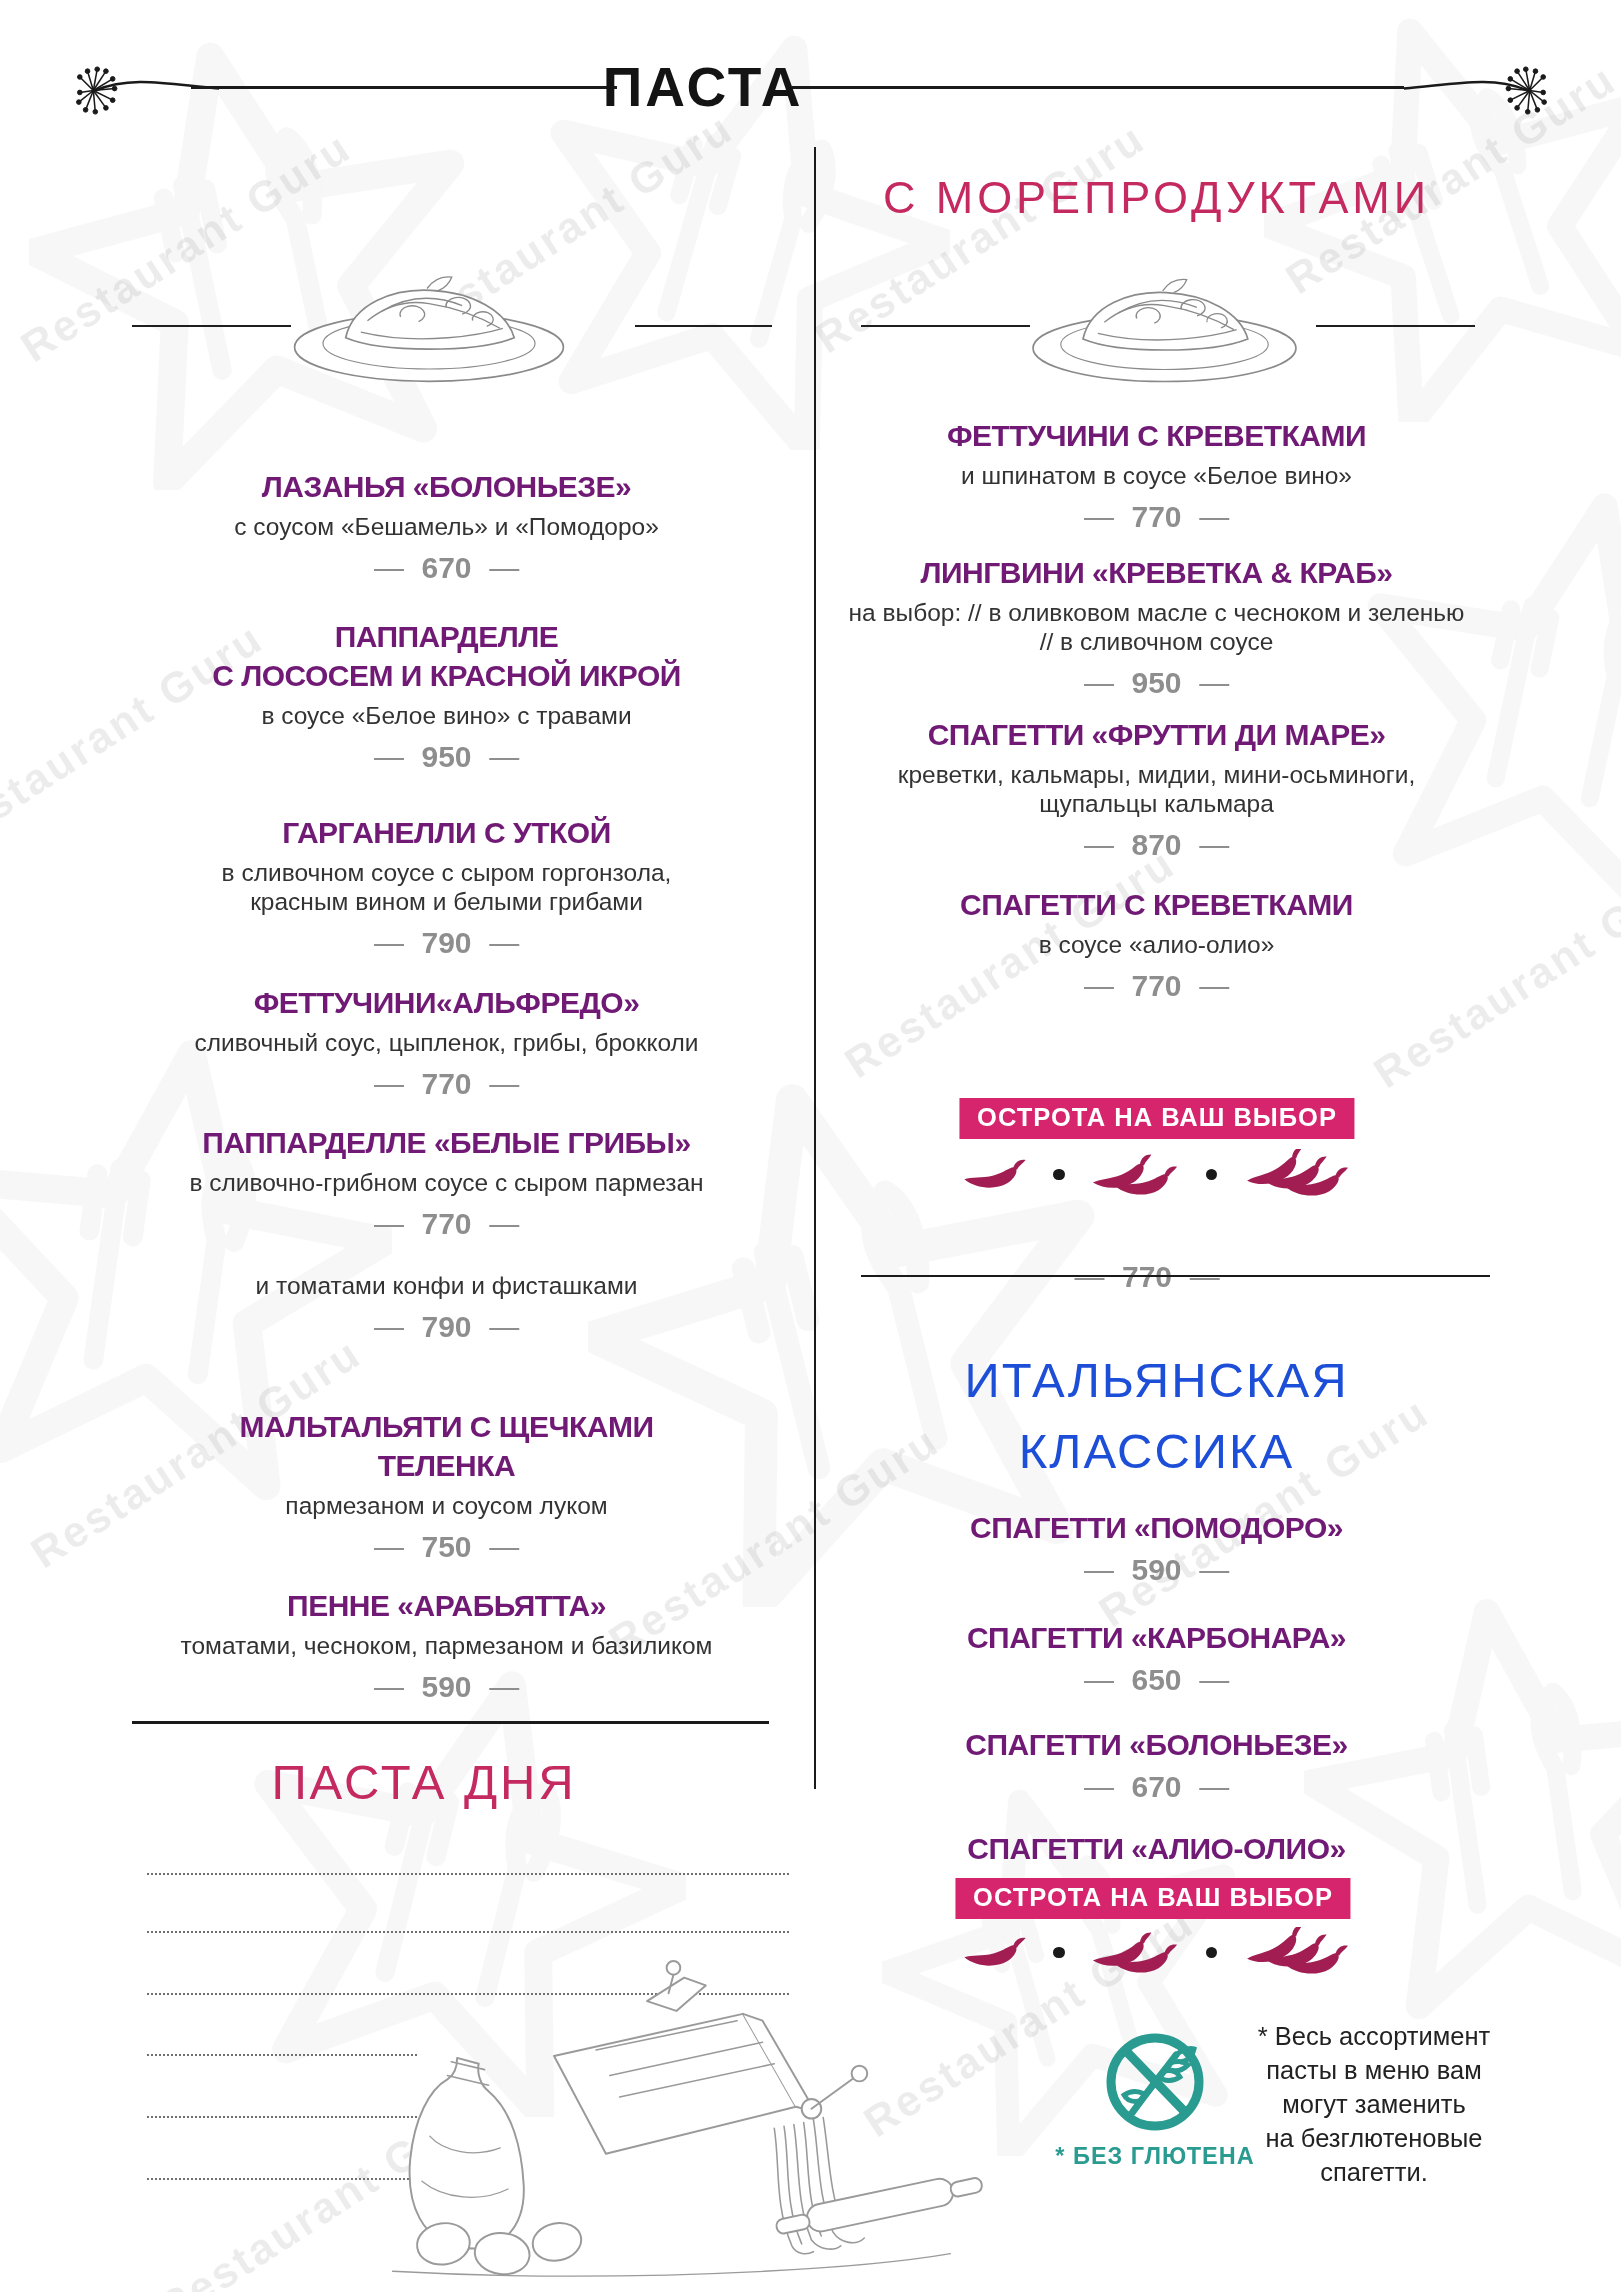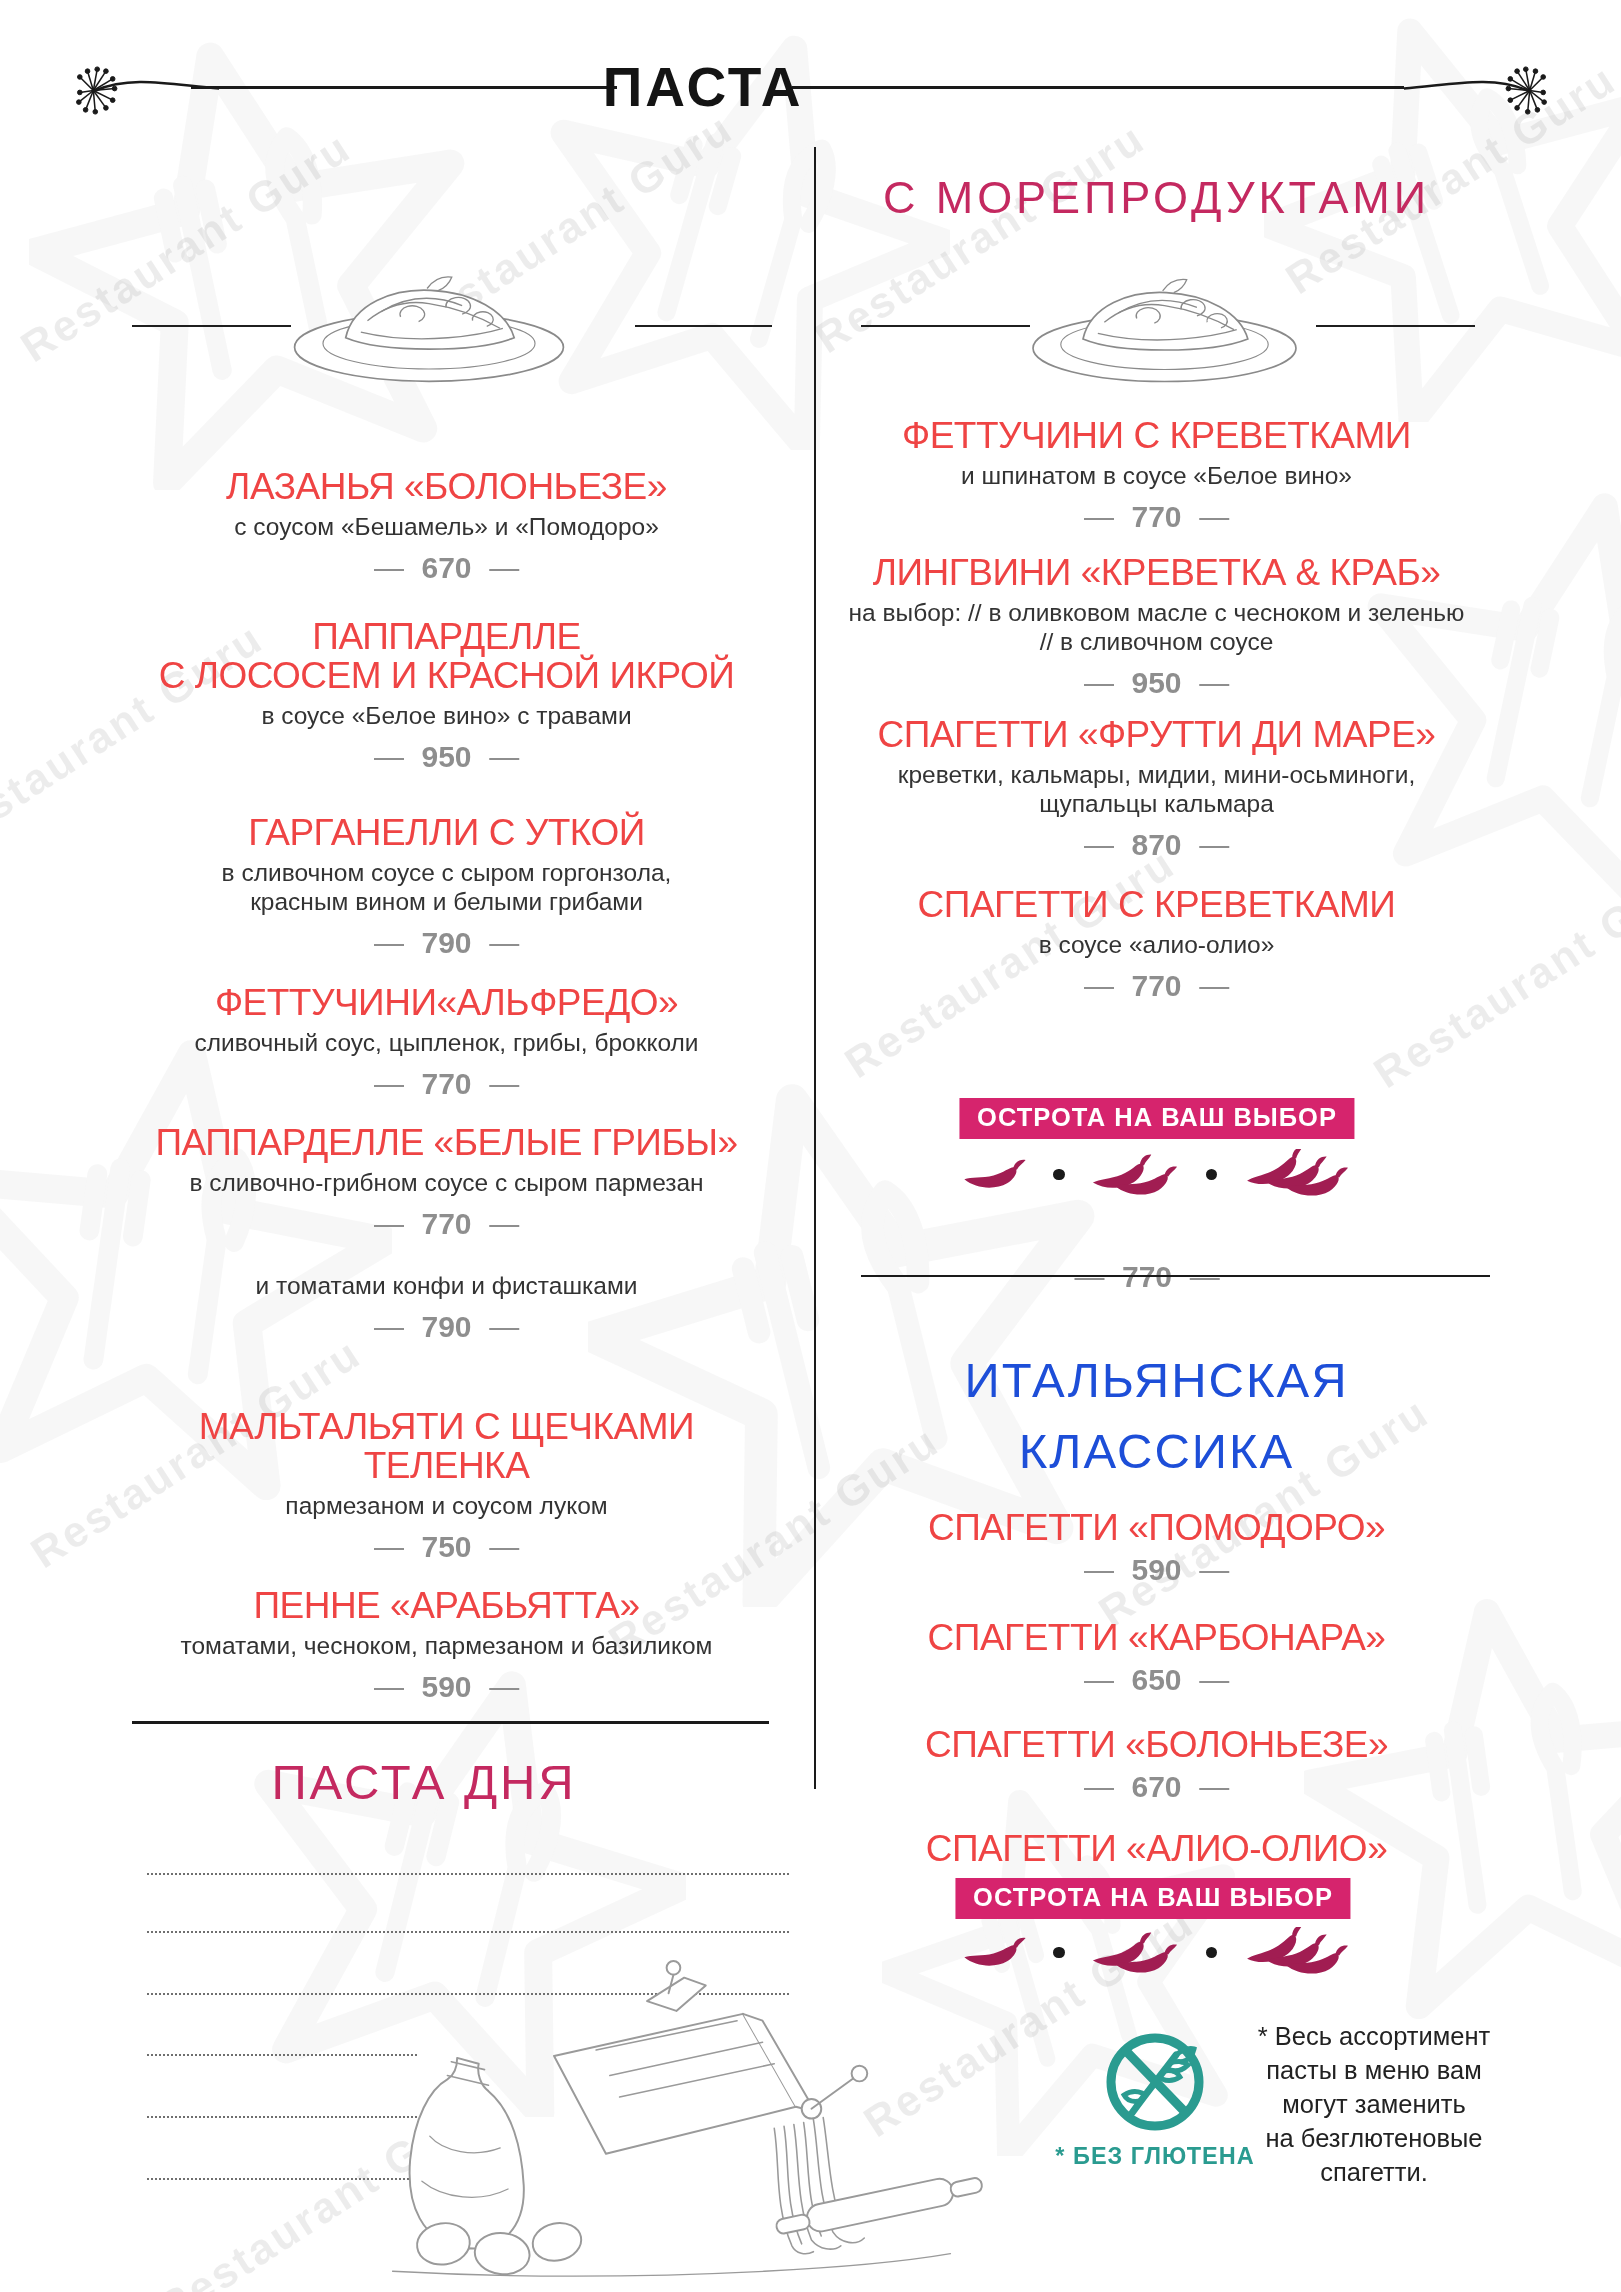--- a/index.html
+++ b/index.html
@@ -19,21 +19,21 @@
   .hline{position:absolute;height:2.9px;background:#1a1a1a;z-index:3;}
   .vline{position:absolute;width:2px;background:#1a1a1a;z-index:3;}
 
   .col-header{position:absolute;font-size:45px;font-weight:400;letter-spacing:3.9px;
               color:#c42960;z-index:4;text-align:center;}
 
   .plate-line{position:absolute;height:2px;background:#1f1f1f;z-index:2;}
   .plate{position:absolute;z-index:3;}
 
   .dish{position:absolute;text-align:center;z-index:4;}
-  .dish-name{font-size:37px;font-weight:400;color:#ef4444;line-height:39px;white-space:pre-line;letter-spacing:-0.5px;}
+  .dish-name{font-size:30px;font-weight:700;color:#701a75;line-height:39px;white-space:pre-line;letter-spacing:-0.5px;}
   .dish-desc{margin-top:5.9px;font-size:24.5px;font-weight:400;color:#333;line-height:29px;white-space:pre-line;}
   .dish-price{margin-top:9.8px;font-size:30px;font-weight:700;color:#8e8e8e;line-height:33px;}
   .dish-price::before,.dish-price::after{content:"\2014";font-weight:400;color:#8e8e8e;}
   .dish-price::before{margin-right:17.6px;}
   .dish-price::after{margin-left:17.6px;}
 
   .spice-badge{position:absolute;background:#d6246d;color:#ffffff;font-size:25.5px;font-weight:700;
                letter-spacing:1px;padding:4.9px 17.6px 6.9px;z-index:4;white-space:nowrap;}
   .chili-row{position:absolute;display:flex;align-items:center;justify-content:center;gap:25.5px;z-index:4;}
   .chili-dot{width:11.8px;height:11.8px;border-radius:50%;background:#1a1a1a;}

